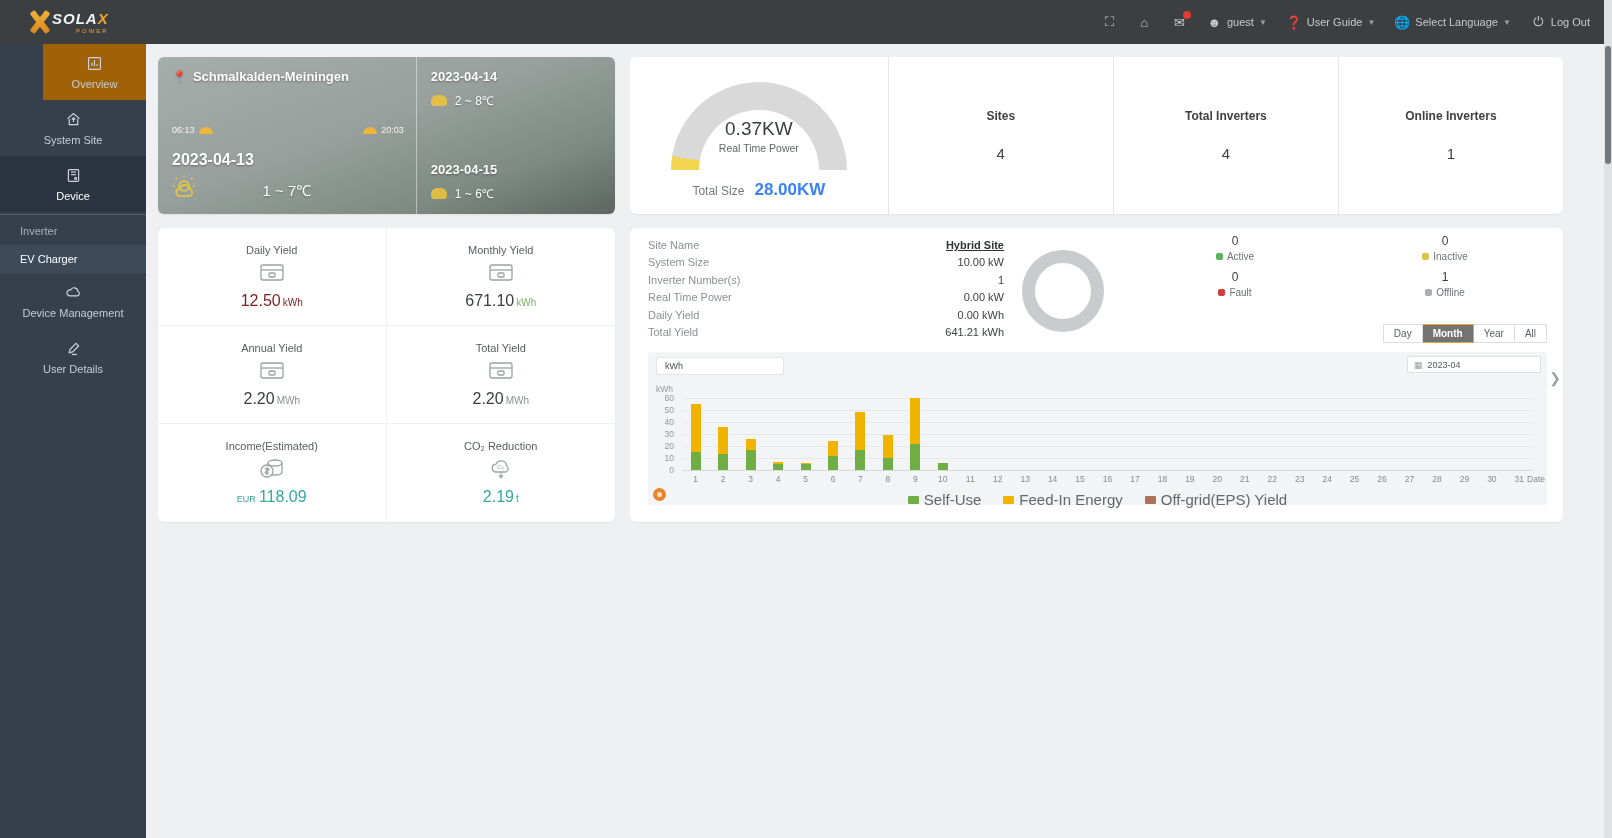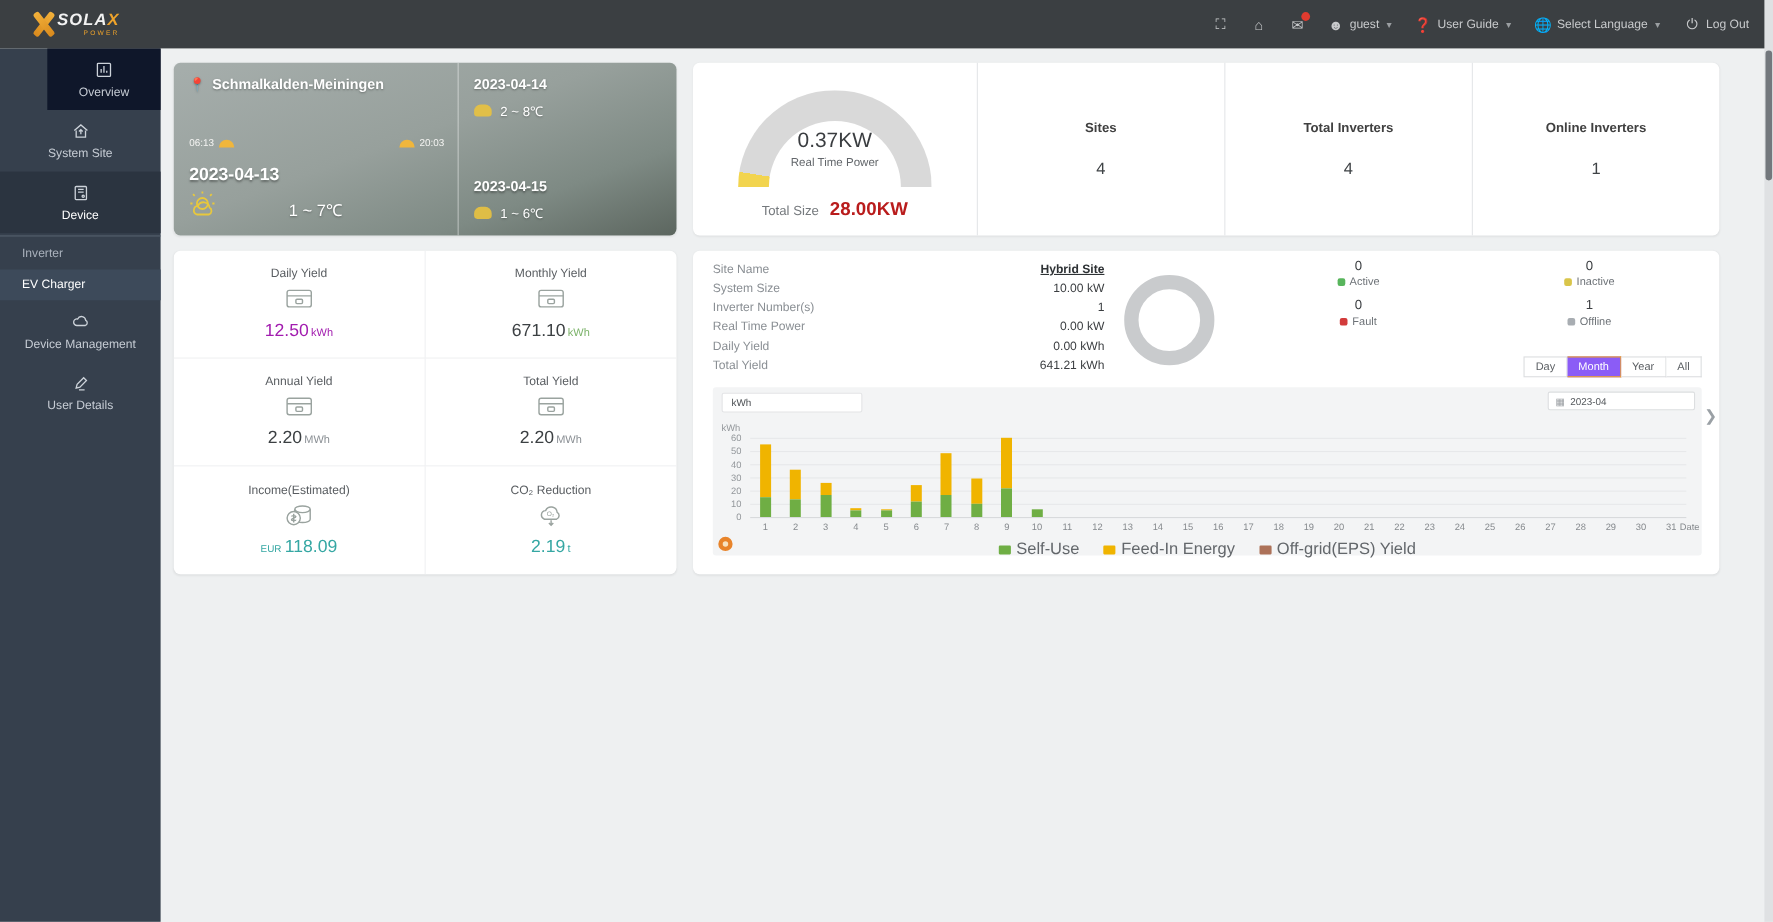--- a/index.html
+++ b/index.html
@@ -15,21 +15,21 @@
   .logo-main b { color:#eea32b; }
   .logo-sub { font-size:6px; color:#eea32b; letter-spacing:2px; margin-top:2px; align-self:flex-end; }
   .top-right { display:flex; align-items:center; gap:20px; color:#c8cacc; font-size:11px; }
   .tb-ico { width:15px; height:15px; position:relative; display:inline-flex; align-items:center; justify-content:center; color:#c8cacc; font-size:13px; cursor:pointer; }
   .badge-dot { position:absolute; right:-4px; top:-4px; width:8px; height:8px; border-radius:50%; background:#e03b2f; }
   .tb-item { display:flex; align-items:center; gap:5px; cursor:pointer; white-space:nowrap; }
   .caret { font-size:8px; color:#9a9ea1; }
   .sidebar { position:absolute; left:0; top:44px; bottom:0; width:146px; background:#36404d; z-index:4; }
   .side-item { display:flex; flex-direction:column; align-items:center; gap:6px; padding:11px 4px 10px; color:#c6ccd4; font-size:11px; text-align:center; cursor:pointer; }
   .side-item svg { width:17px; height:17px; stroke:#cdd3da; fill:none; stroke-width:1.4; }
-  .si-overview { background:#0f172a;margin-left:43px; }
+  .si-overview { background:#a16207;margin-left:43px; }
   .si-active { background:#2b3440; color:#ffffff; }
   .side-divider { height:1px; background:#55606e; margin:2px 0; }
   .submenu-item { padding:8px 0 8px 20px; font-size:11px; color:#a9b1bc; cursor:pointer; }
   .submenu-active { background:#3d4a5a; color:#ffffff; }
   .main { position:absolute; left:146px; top:44px; right:0; bottom:0; background:#eef0f1; padding:13px 49px 0 12px; }
   .grid2 { display:flex; gap:15px; }
   .col-left { width:457px; flex:none; display:flex; flex-direction:column; gap:14px; }
   .col-right { flex:1; display:flex; flex-direction:column; gap:14px; }
   .card { background:#ffffff; border-radius:6px; box-shadow:0 1px 2px rgba(0,0,0,.06); }
   
@@ -49,21 +49,21 @@
   .fc-ico { width:16px; height:11px; background:#e9c23f; border-radius:6px 6px 3px 3px; opacity:.9; }
   
   .power { height:157px; display:flex; align-items:stretch; }
   .gauge-wrap { flex:1.15; display:flex; flex-direction:column; align-items:center; justify-content:center; padding-top:10px; }
   .gauge { width:176px; height:88px; position:relative; overflow:hidden; }
   .gauge-ring { width:176px; height:176px; border-radius:50%; background:conic-gradient(from 270deg,#f2d44e 0deg 9deg,#d9d9d9 9deg 180deg,#ffffff 180deg 360deg); }
   .gauge-hole { position:absolute; left:28px; top:28px; width:120px; height:120px; border-radius:50%; background:#ffffff; }
   .gauge-val { position:absolute; left:0; right:0; top:36px; text-align:center; font-size:19px; color:#3a3d40; }
   .gauge-lab { position:absolute; left:0; right:0; top:60px; text-align:center; font-size:10.5px; color:#63676b; }
   .total-size { margin-top:10px; font-size:12px; color:#75797d; display:flex; align-items:baseline; gap:10px; }
-  .total-size b { font-size:17px; color:#b91c1c; font-weight:600;text-align:right; }
+  .total-size b { font-size:17px; color:#3b82f6; font-weight:600;text-align:right; }
   .pstat { flex:1; border-left:1px solid #e4e6e8; display:flex; flex-direction:column; align-items:center; justify-content:center; gap:22px; }
   .pstat-label { font-size:12px; color:#404040; font-weight:bold; }
   .pstat-value { font-size:15px; color:#3f4346; }
   
   .yield { height:294px; display:grid; grid-template-columns:1fr 1fr; grid-template-rows:1fr 1fr 1fr; }
   .ycell { display:flex; flex-direction:column; align-items:center; justify-content:center; gap:4px; border-bottom:1px solid #f0f1f2; }
   .ycell:nth-child(odd) { border-right:1px solid #f0f1f2; }
   .ycell:nth-child(5),.ycell:nth-child(6){ border-bottom:none; }
   .ylab { font-size:11px; color:#595d61; }
   .yval { font-size:16px; }
@@ -79,21 +79,21 @@
   .dval.link { text-decoration:underline; cursor:pointer; color:#2e3235; font-weight:bold; }
   .donut { position:absolute; left:392px; top:22px; width:82px; height:82px; border-radius:50%; border:13px solid #c9cbcd; }
   .statuses { position:absolute; left:500px; top:6px; width:420px; display:grid; grid-template-columns:1fr 1fr; row-gap:8px; }
   .stat { display:flex; flex-direction:column; align-items:center; gap:3px; }
   .stat-v { font-size:12px; color:#3b3e41; }
   .stat-l { font-size:10px; color:#6d7277; display:flex; align-items:center; gap:4px; }
   .dot { width:7px; height:7px; border-radius:2px; display:inline-block; }
   .range-tabs { position:absolute; right:16px; top:96px; display:flex; }
   .rtab { font-size:10px; color:#5a5e62; background:#fff; border:1px solid #dcdee0; padding:3px 10px; cursor:pointer; }
   .rtab + .rtab { border-left:none; }
-  .rtab.active { background:#8b5cf6; border-color:#f0a32b; color:#fff; font-weight:normal; }
+  .rtab.active { background:#737373; border-color:#f0a32b; color:#fff; font-weight:bold; }
   .chart-panel { position:absolute; left:18px; right:16px; top:124px; height:153px; background:#f3f4f5; border-radius:3px; }
   .unit-select { position:absolute; left:8px; top:5px; width:128px; height:18px; background:#fff; border:1px solid #e3e4e6; border-radius:2px; font-size:9px; color:#4a4e52; line-height:16px; padding-left:8px; cursor:pointer; }
   .date-box { position:absolute; right:6px; top:4px; width:134px; height:17px; background:#fff; border:1px solid #dcdee0; border-radius:2px; font-size:9px; color:#55595d; display:flex; align-items:center; gap:5px; padding-left:6px; cursor:pointer; }
   .cal-ico { font-size:9px; color:#9a9ea2; }
   .chart-area { position:absolute; left:34px; right:14px; top:46px; height:72px; }
   .gridline { position:absolute; left:0; right:0; height:1px; background:#e7e8ea; }
   .gridline.base { background:#d8dadc; }
   .slots { position:absolute; inset:0; display:flex; align-items:flex-end; }
   .slot { flex:1; height:100%; position:relative; display:flex; align-items:flex-end; justify-content:center; }
   .bar { width:10px; display:flex; flex-direction:column-reverse; }
@@ -245,21 +245,21 @@
       </div>
 
       <div class="yield card">
         <div class="ycell">
           <div class="ylab">Daily Yield</div>
           <div class="yicon"><svg viewBox="0 0 30 24" fill="none" stroke="#9aa39f" stroke-width="1.3">
                 <rect x="4" y="5" width="22" height="15" rx="2"></rect>
                 <line x1="4" y1="10" x2="26" y2="10"></line>
                 <rect x="12" y="13" width="6" height="4" rx="1"></rect>
               </svg></div>
-          <div class="yval" style="color:#a21caf;"><span>12.50</span><small>kWh</small></div>
+          <div class="yval" style="color:#7f1d1d;"><span>12.50</span><small>kWh</small></div>
         </div>
         <div class="ycell">
           <div class="ylab">Monthly Yield</div>
           <div class="yicon"><svg viewBox="0 0 30 24" fill="none" stroke="#9aa39f" stroke-width="1.3">
                 <rect x="4" y="5" width="22" height="15" rx="2"></rect>
                 <line x1="4" y1="10" x2="26" y2="10"></line>
                 <rect x="12" y="13" width="6" height="4" rx="1"></rect>
               </svg></div>
           <div class="yval" style="color:#3c4043;"><span>671.10</span><small style="color:#7cb36a;">kWh</small></div>
         </div>

